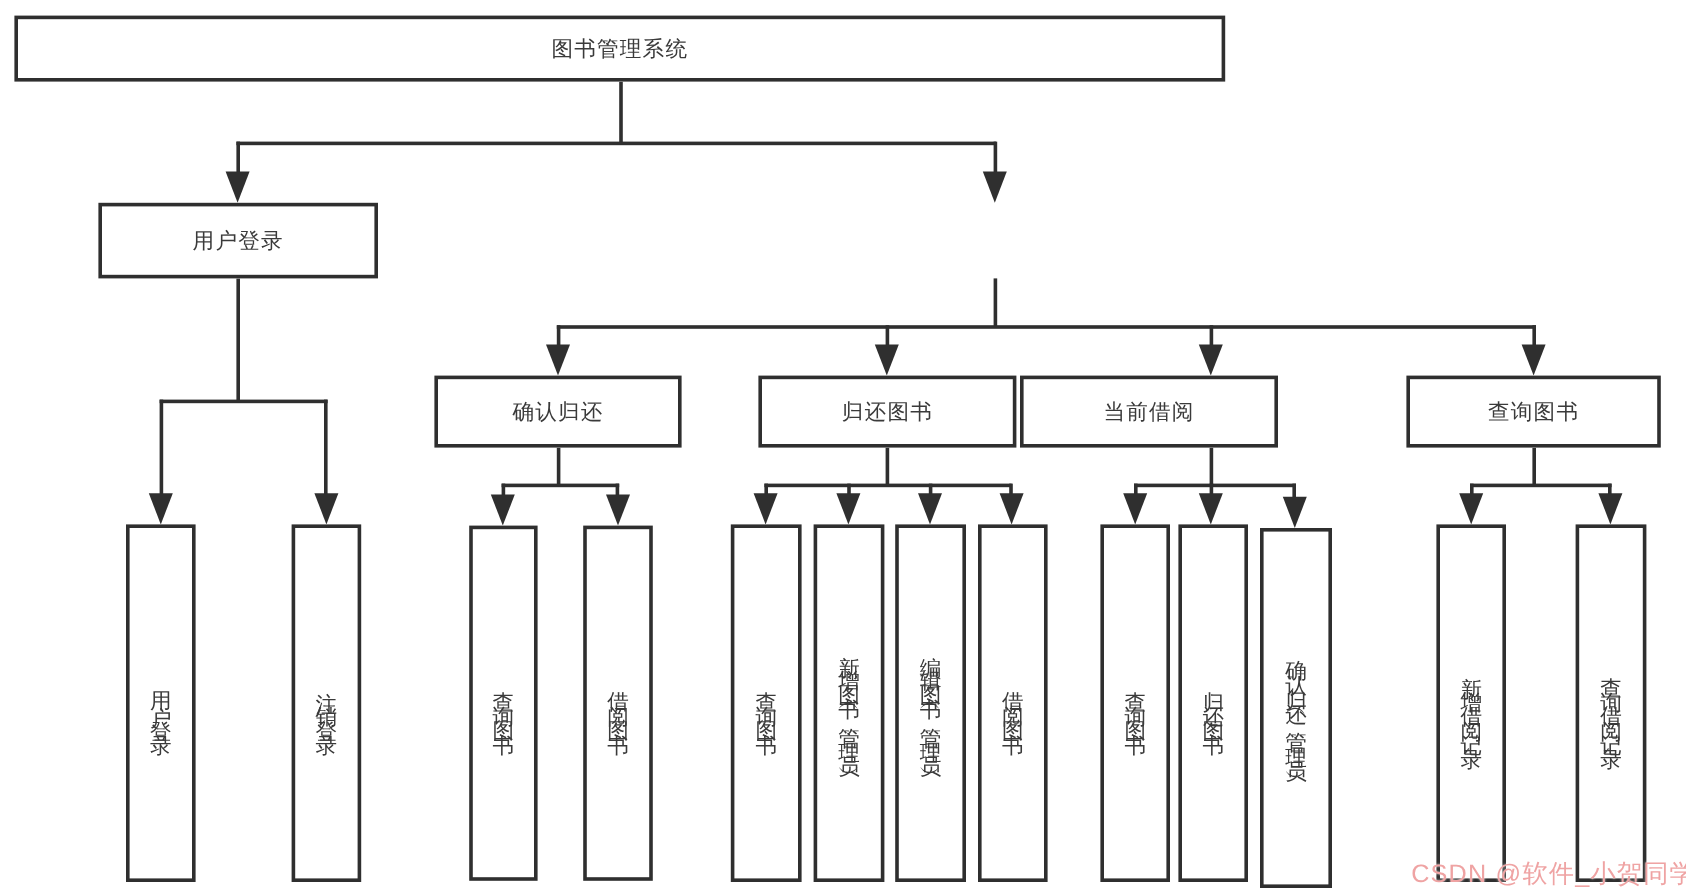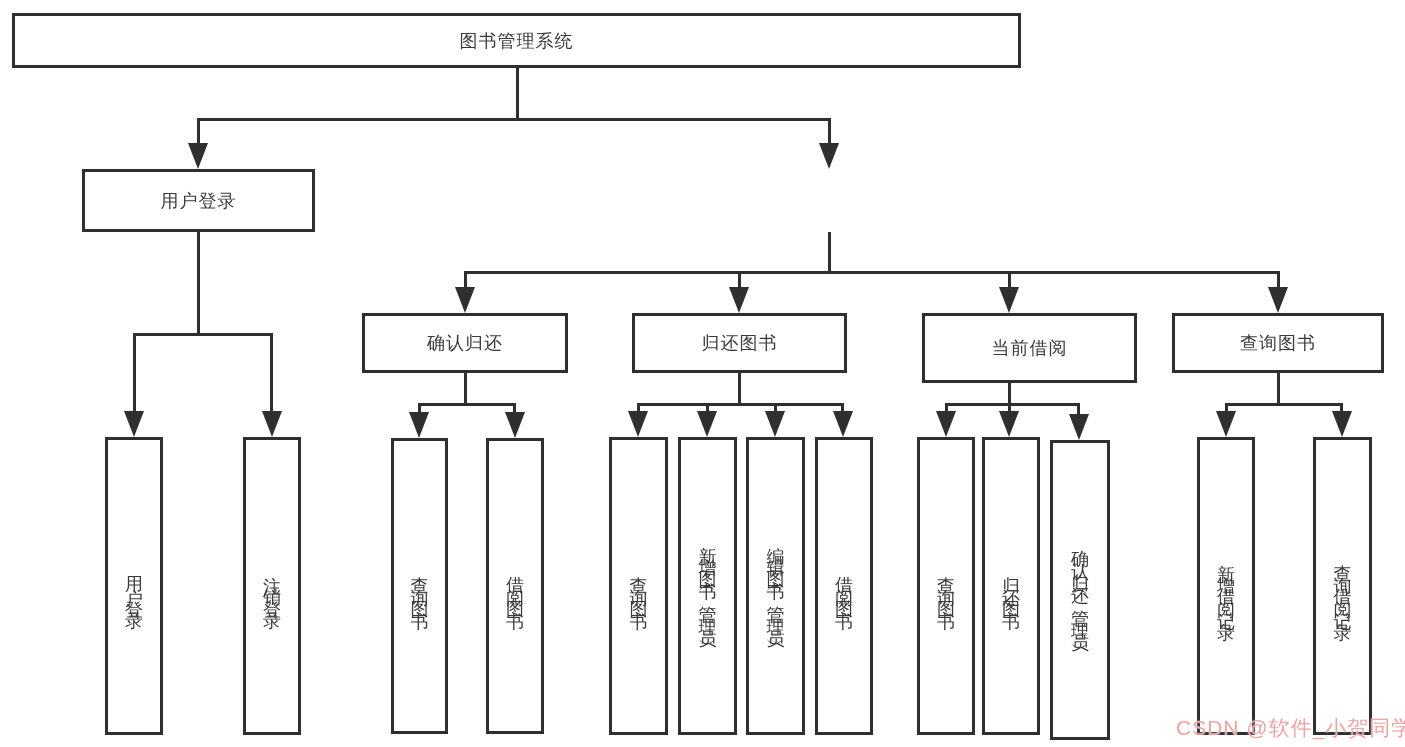--- a/index.html
+++ b/index.html
@@ -106,21 +106,21 @@
   <div class="box" style="left:82px;top:169px;width:233px;height:63px">
     <span class="hlabel">用户登录</span>
   </div>
 
   <div class="box" style="left:362px;top:313px;width:206px;height:60px">
     <span class="hlabel">确认归还</span>
   </div>
   <div class="box" style="left:632px;top:313px;width:215px;height:60px">
     <span class="hlabel">归还图书</span>
   </div>
-  <div class="box" style="left:922px;top:313px;width:215px;height:70px">
+  <div class="box" style="left:850px;top:313px;width:215px;height:60px">
     <span class="hlabel">当前借阅</span>
   </div>
   <div class="box" style="left:1172px;top:313px;width:212px;height:60px">
     <span class="hlabel">查询图书</span>
   </div>
 
   <div class="vbox" style="left:105px;top:437px;width:58px;height:298px">
     <span class="vlabel">用户登录</span>
   </div>
   <div class="vbox" style="left:243px;top:437px;width:58px;height:298px">

